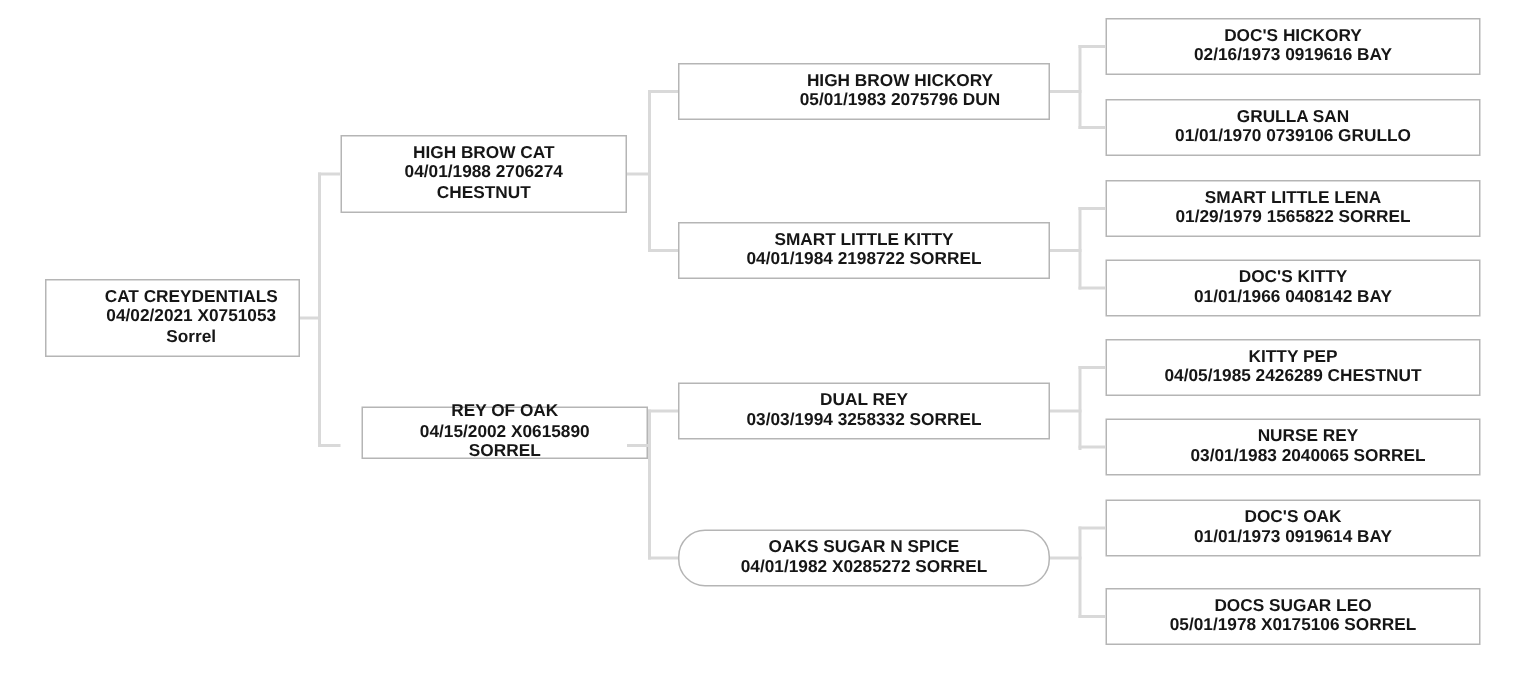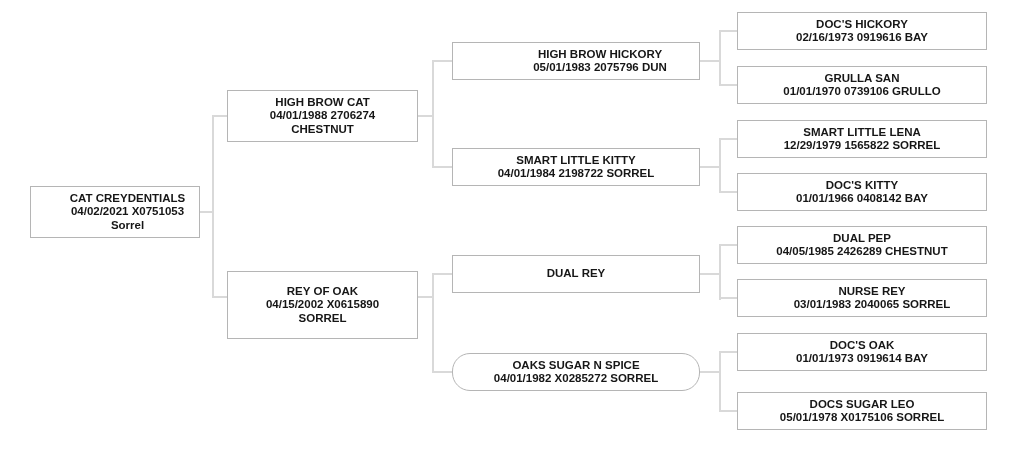--- a/index.html
+++ b/index.html
@@ -44,60 +44,61 @@
     <div>CAT CREYDENTIALS</div>
     <div>04/02/2021 X0751053</div>
     <div>Sorrel</div>
   </div>
 
   <div class="node" style="left: 227px; top: 90px; width: 191px; height: 52px; border-color: rgb(181, 181, 181); color: rgb(22, 22, 22);">
     <div>HIGH BROW CAT</div>
     <div>04/01/1988 2706274</div>
     <div>CHESTNUT</div>
   </div>
-  <div class="node" style="left: 227px; top: 271px; width: 191px; height: 68px; border-color: rgb(181, 181, 181); color: rgb(22, 22, 22);">
+  <div class="node" style="left: 241px; top: 271px; width: 191px; height: 35px; border-color: rgb(181, 181, 181); color: rgb(22, 22, 22);">
     <div>REY OF OAK</div>
     <div>04/15/2002 X0615890</div>
     <div>SORREL</div>
   </div>
 
   <div class="node" style="left: 452px; top: 42px; width: 248px; height: 38px; border-color: rgb(181, 181, 181); color: rgb(22, 22, 22); padding-left: 48px;">
     <div>HIGH BROW HICKORY</div>
     <div>05/01/1983 2075796 DUN</div>
   </div>
   <div class="node" style="left: 452px; top: 148px; width: 248px; height: 38px; border-color: rgb(181, 181, 181); color: rgb(22, 22, 22);">
     <div>SMART LITTLE KITTY</div>
     <div>04/01/1984 2198722 SORREL</div>
   </div>
   <div class="node" style="left: 452px; top: 255px; width: 248px; height: 38px; border-color: rgb(181, 181, 181); color: rgb(22, 22, 22);">
     <div>DUAL REY</div>
+    <div>03/03/1994 3258332 SORREL</div>
   </div>
   <div class="node" style="left: 452px; top: 353px; width: 248px; height: 38px; border-color: rgb(181, 181, 181); color: rgb(22, 22, 22); border-radius: 18px;">
     <div>OAKS SUGAR N SPICE</div>
     <div>04/01/1982 X0285272 SORREL</div>
   </div>
 
   <div class="node" style="left: 737px; top: 12px; width: 250px; height: 38px; border-color: rgb(181, 181, 181); color: rgb(22, 22, 22);">
     <div>DOC'S HICKORY</div>
     <div>02/16/1973 0919616 BAY</div>
   </div>
   <div class="node" style="left: 737px; top: 66px; width: 250px; height: 38px; border-color: rgb(181, 181, 181); color: rgb(22, 22, 22);">
     <div>GRULLA SAN</div>
     <div>01/01/1970 0739106 GRULLO</div>
   </div>
   <div class="node" style="left: 737px; top: 120px; width: 250px; height: 38px; border-color: rgb(181, 181, 181); color: rgb(22, 22, 22);">
     <div>SMART LITTLE LENA</div>
-    <div>12/29/1979 1565822 SORREL</div>
+    <div>01/29/1979 1565822 SORREL</div>
   </div>
   <div class="node" style="left: 737px; top: 173px; width: 250px; height: 38px; border-color: rgb(181, 181, 181); color: rgb(22, 22, 22);">
     <div>DOC'S KITTY</div>
     <div>01/01/1966 0408142 BAY</div>
   </div>
   <div class="node" style="left: 737px; top: 226px; width: 250px; height: 38px; border-color: rgb(181, 181, 181); color: rgb(22, 22, 22);">
-    <div>DUAL PEP</div>
+    <div>KITTY PEP</div>
     <div>04/05/1985 2426289 CHESTNUT</div>
   </div>
   <div class="node" style="left: 737px; top: 279px; width: 250px; height: 38px; border-color: rgb(181, 181, 181); color: rgb(22, 22, 22); padding-left: 20px;">
     <div>NURSE REY</div>
     <div>03/01/1983 2040065 SORREL</div>
   </div>
   <div class="node" style="left: 737px; top: 333px; width: 250px; height: 38px; border-color: rgb(181, 181, 181); color: rgb(22, 22, 22);">
     <div>DOC'S OAK</div>
     <div>01/01/1973 0919614 BAY</div>
   </div>

